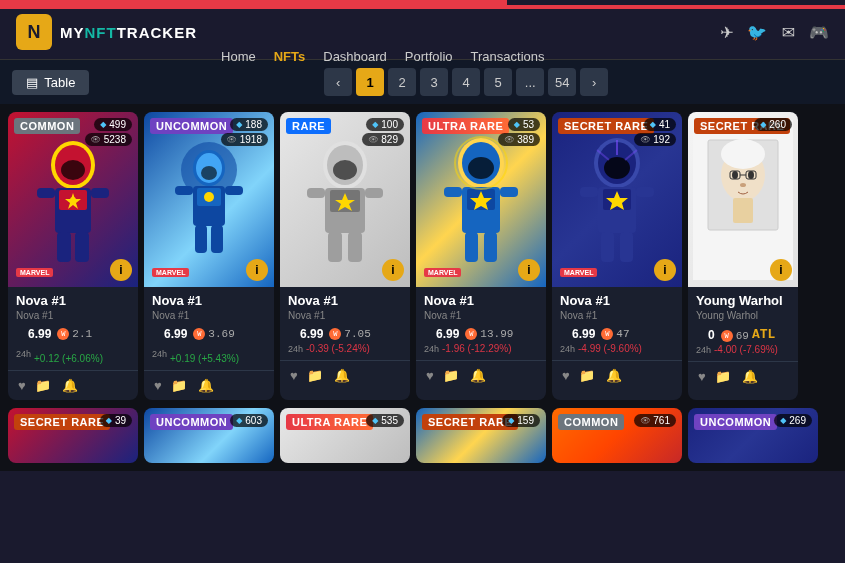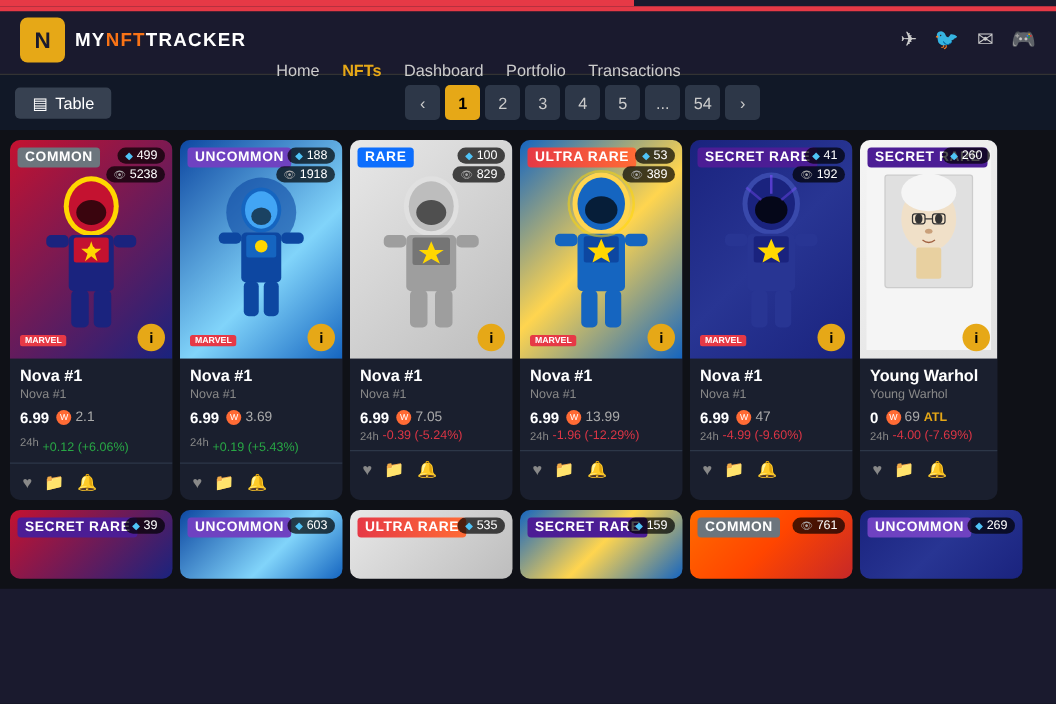--- a/index.html
+++ b/index.html
@@ -40,21 +40,21 @@
       background: #e6a817;
       border-radius: 6px;
       display: flex; align-items: center; justify-content: center;
       font-weight: bold; font-size: 18px; color: #1a1a2e;
     }
     .logo-text {
       font-size: 15px;
       font-weight: bold;
       letter-spacing: 1px;
     }
-    .logo-text .nft { color: #f97316; font-weight: 900; }
+    .logo-text .nft { color: #14b8a6; font-weight: 900; }
     nav { display: flex; gap: 18px; align-items: center; margin-top: 48px; }
     nav a {
       color: #ccc;
       text-decoration: none;
       font-size: 13px;
     }
     nav a.active { color: #e6a817; font-weight: bold; }
     .header-right {
       margin-left: auto;
       display: flex;
@@ -184,21 +184,21 @@
       font-weight: bold;
       padding: 2px 6px;
       border-radius: 3px;
       text-transform: uppercase;
       letter-spacing: 0.5px;
     }
     .rarity-common { background: #6c757d; color: #fff; }
     .rarity-uncommon { background: #6f42c1; color: #fff; }
     .rarity-rare { background: #0d6efd; color: #fff; }
     .rarity-ultra-rare { background: linear-gradient(90deg,#e63946,#ff6b35); color: #fff; }
-    .rarity-secret-rare { background: #4c1d95; color: #fff; }
+    .rarity-secret-rare { background: #c2410c; color: #fff; }
 
     
     .card-stats-top {
       position: absolute;
       top: 6px;
       right: 6px;
       display: flex;
       flex-direction: column;
       align-items: flex-end;
       gap: 2px;
@@ -244,53 +244,55 @@
     .card-subtitle {
       font-size: 10px;
       color: #888;
       margin-bottom: 6px;
     }
     .card-price {
       display: flex;
       align-items: center;
       gap: 6px;
       margin-bottom: 2px;
+      margin-left: 12px;
     }
     .price-main {
       font-size: 12px;
       font-weight: bold;
       color: #fff;
     }
     .price-eth {
       display: flex;
       align-items: flex-end;
       gap: 3px;
       font-size: 11px;
       color: #aaa;
+      font-family: Liberation Mono, monospace;
     }
     .wax-icon {
       width: 12px; height: 12px;
       background: #ff6b35;
       border-radius: 50%;
       display: inline-flex;
       align-items: center;
       justify-content: center;
       font-size: 7px;
       color: #fff;
     }
     .price-change {
       font-size: 10px;
       display: flex;
       gap: 3px;
       align-items: center;
     }
     .price-change .label { color: #888; font-size: 9px; }
     .change-pos { color: #28a745; margin-top: 10px; }
     .change-neg { color: #dc3545; }
-    .change-atl { color: #e6a817; font-size: 10px; font-weight: bold; }
+    .change-atl { color: #e6a817; font-size: 13px; font-weight: bold; }
 
     
     .card-actions {
       display: flex;
       align-items: center;
       gap: 6px;
       padding: 5px 8px;
       border-top: 1px solid #2d3748;
     }
     .action-btn {

